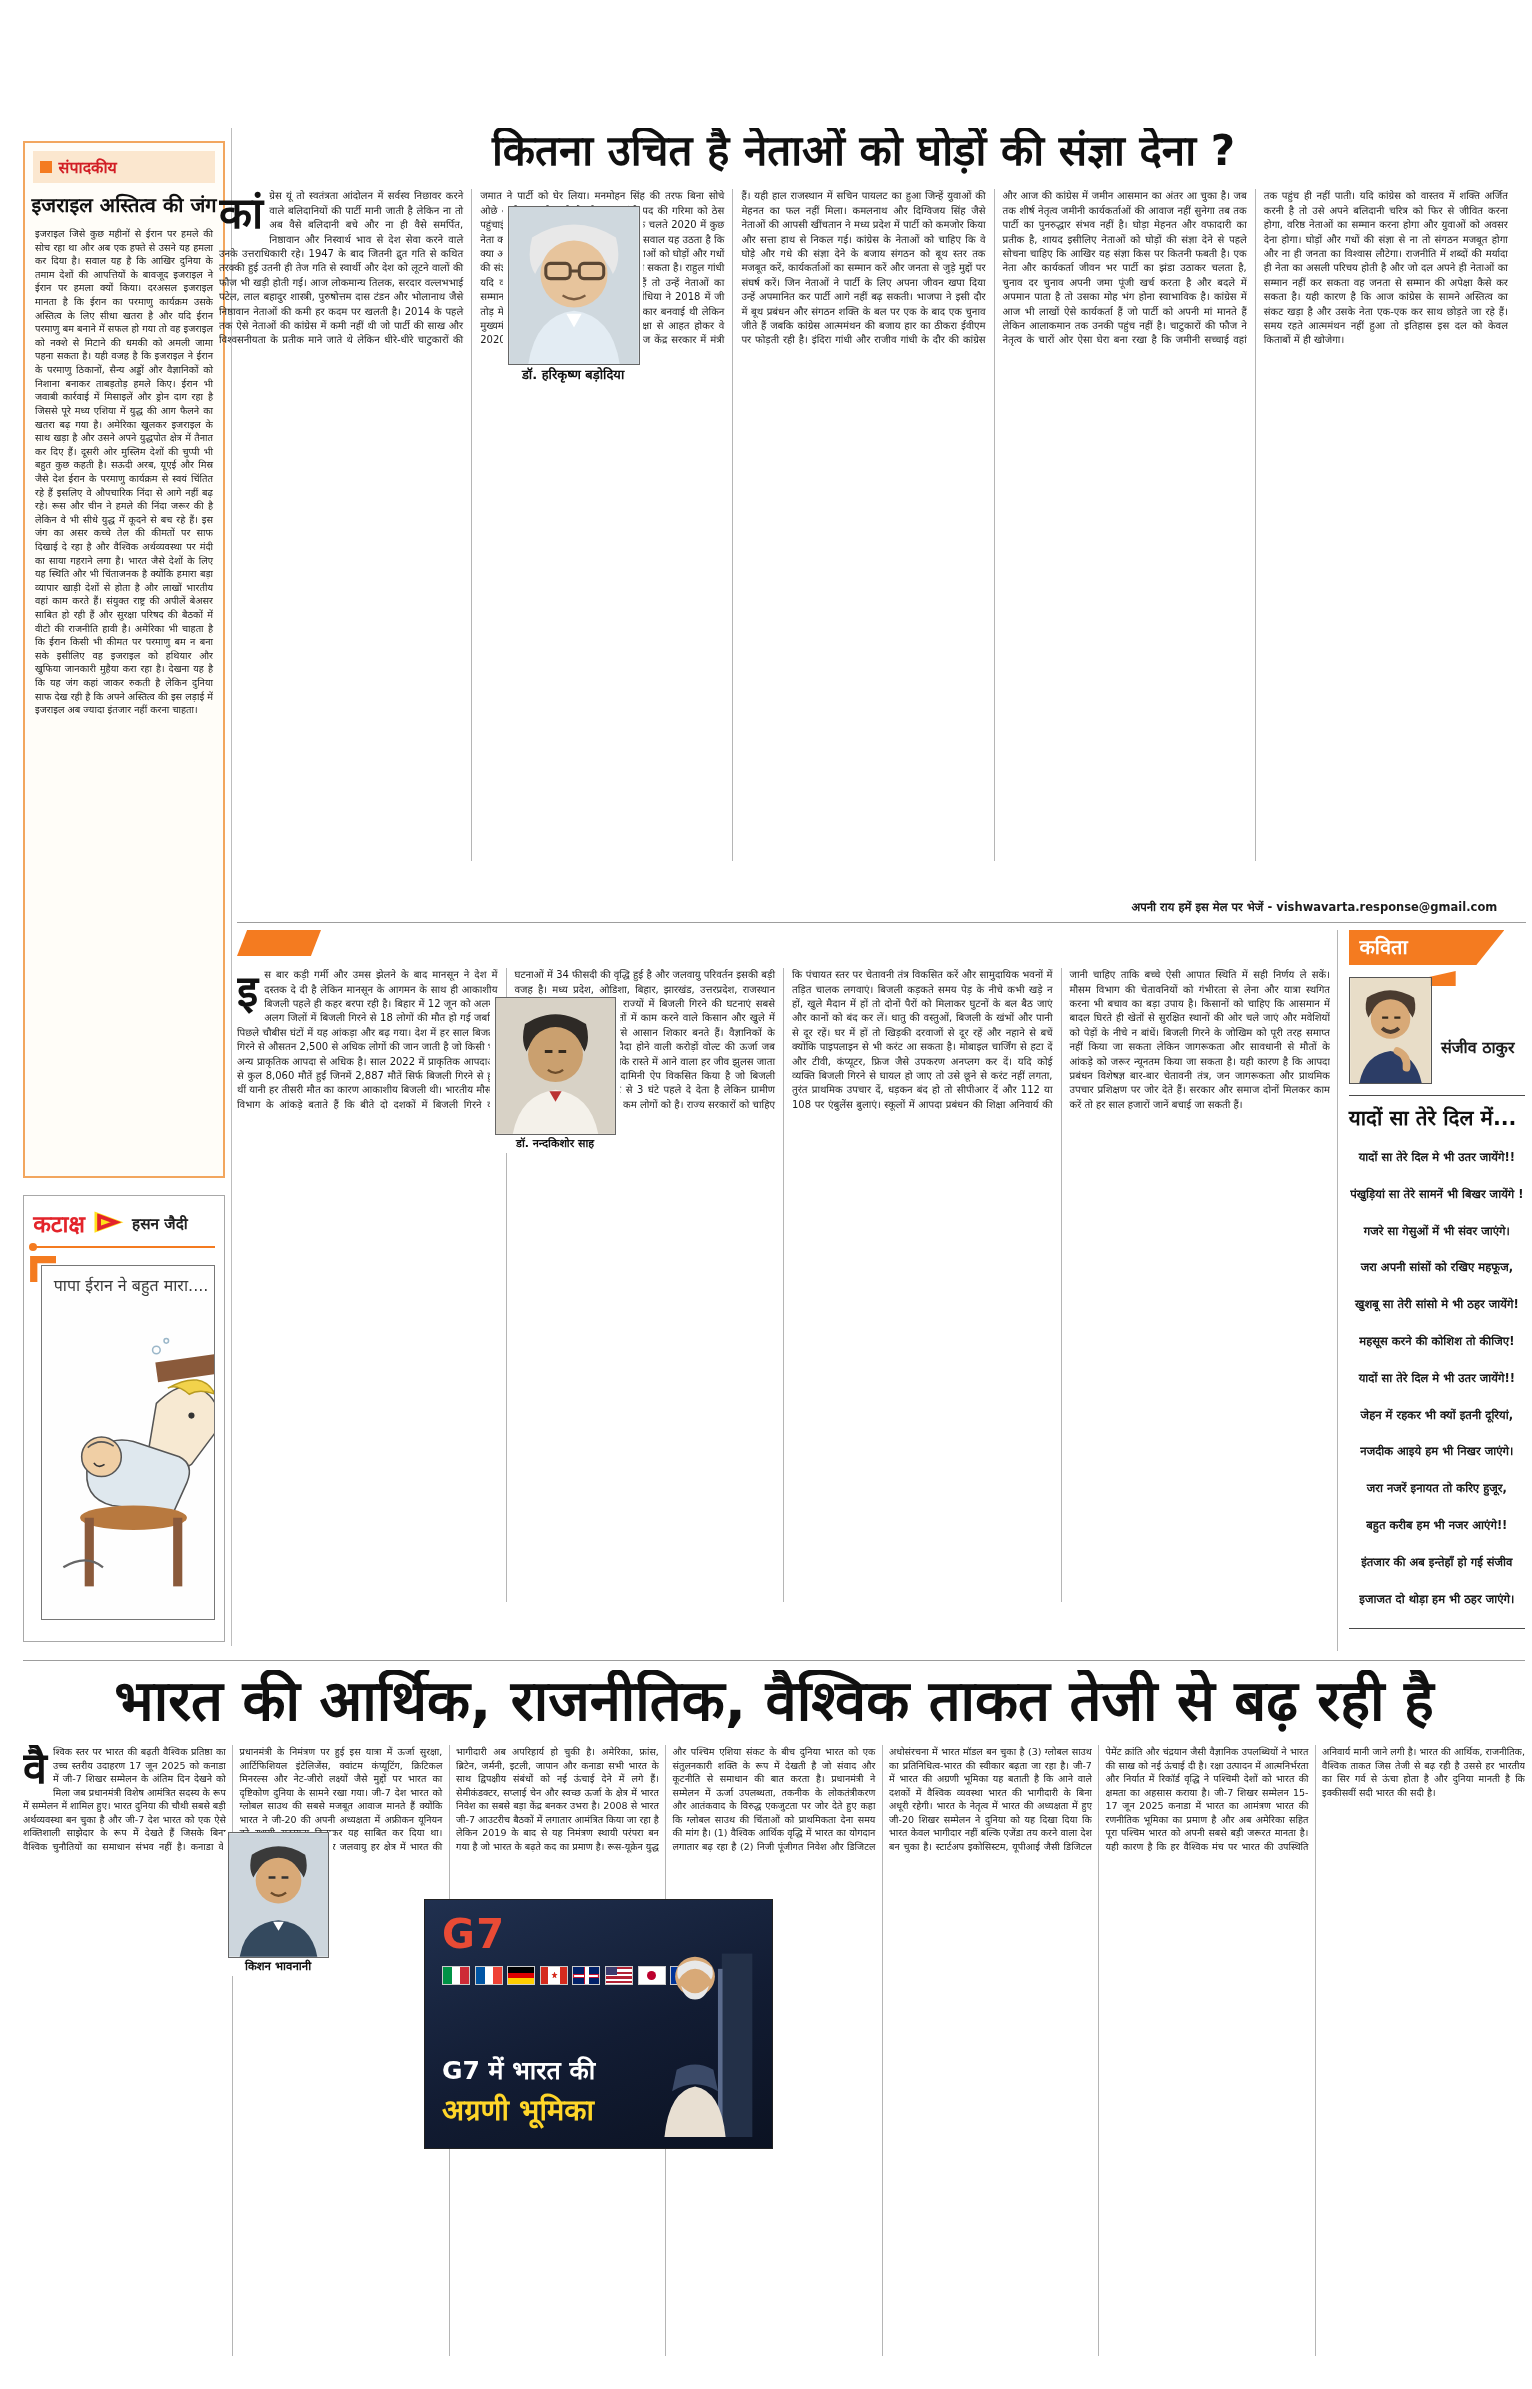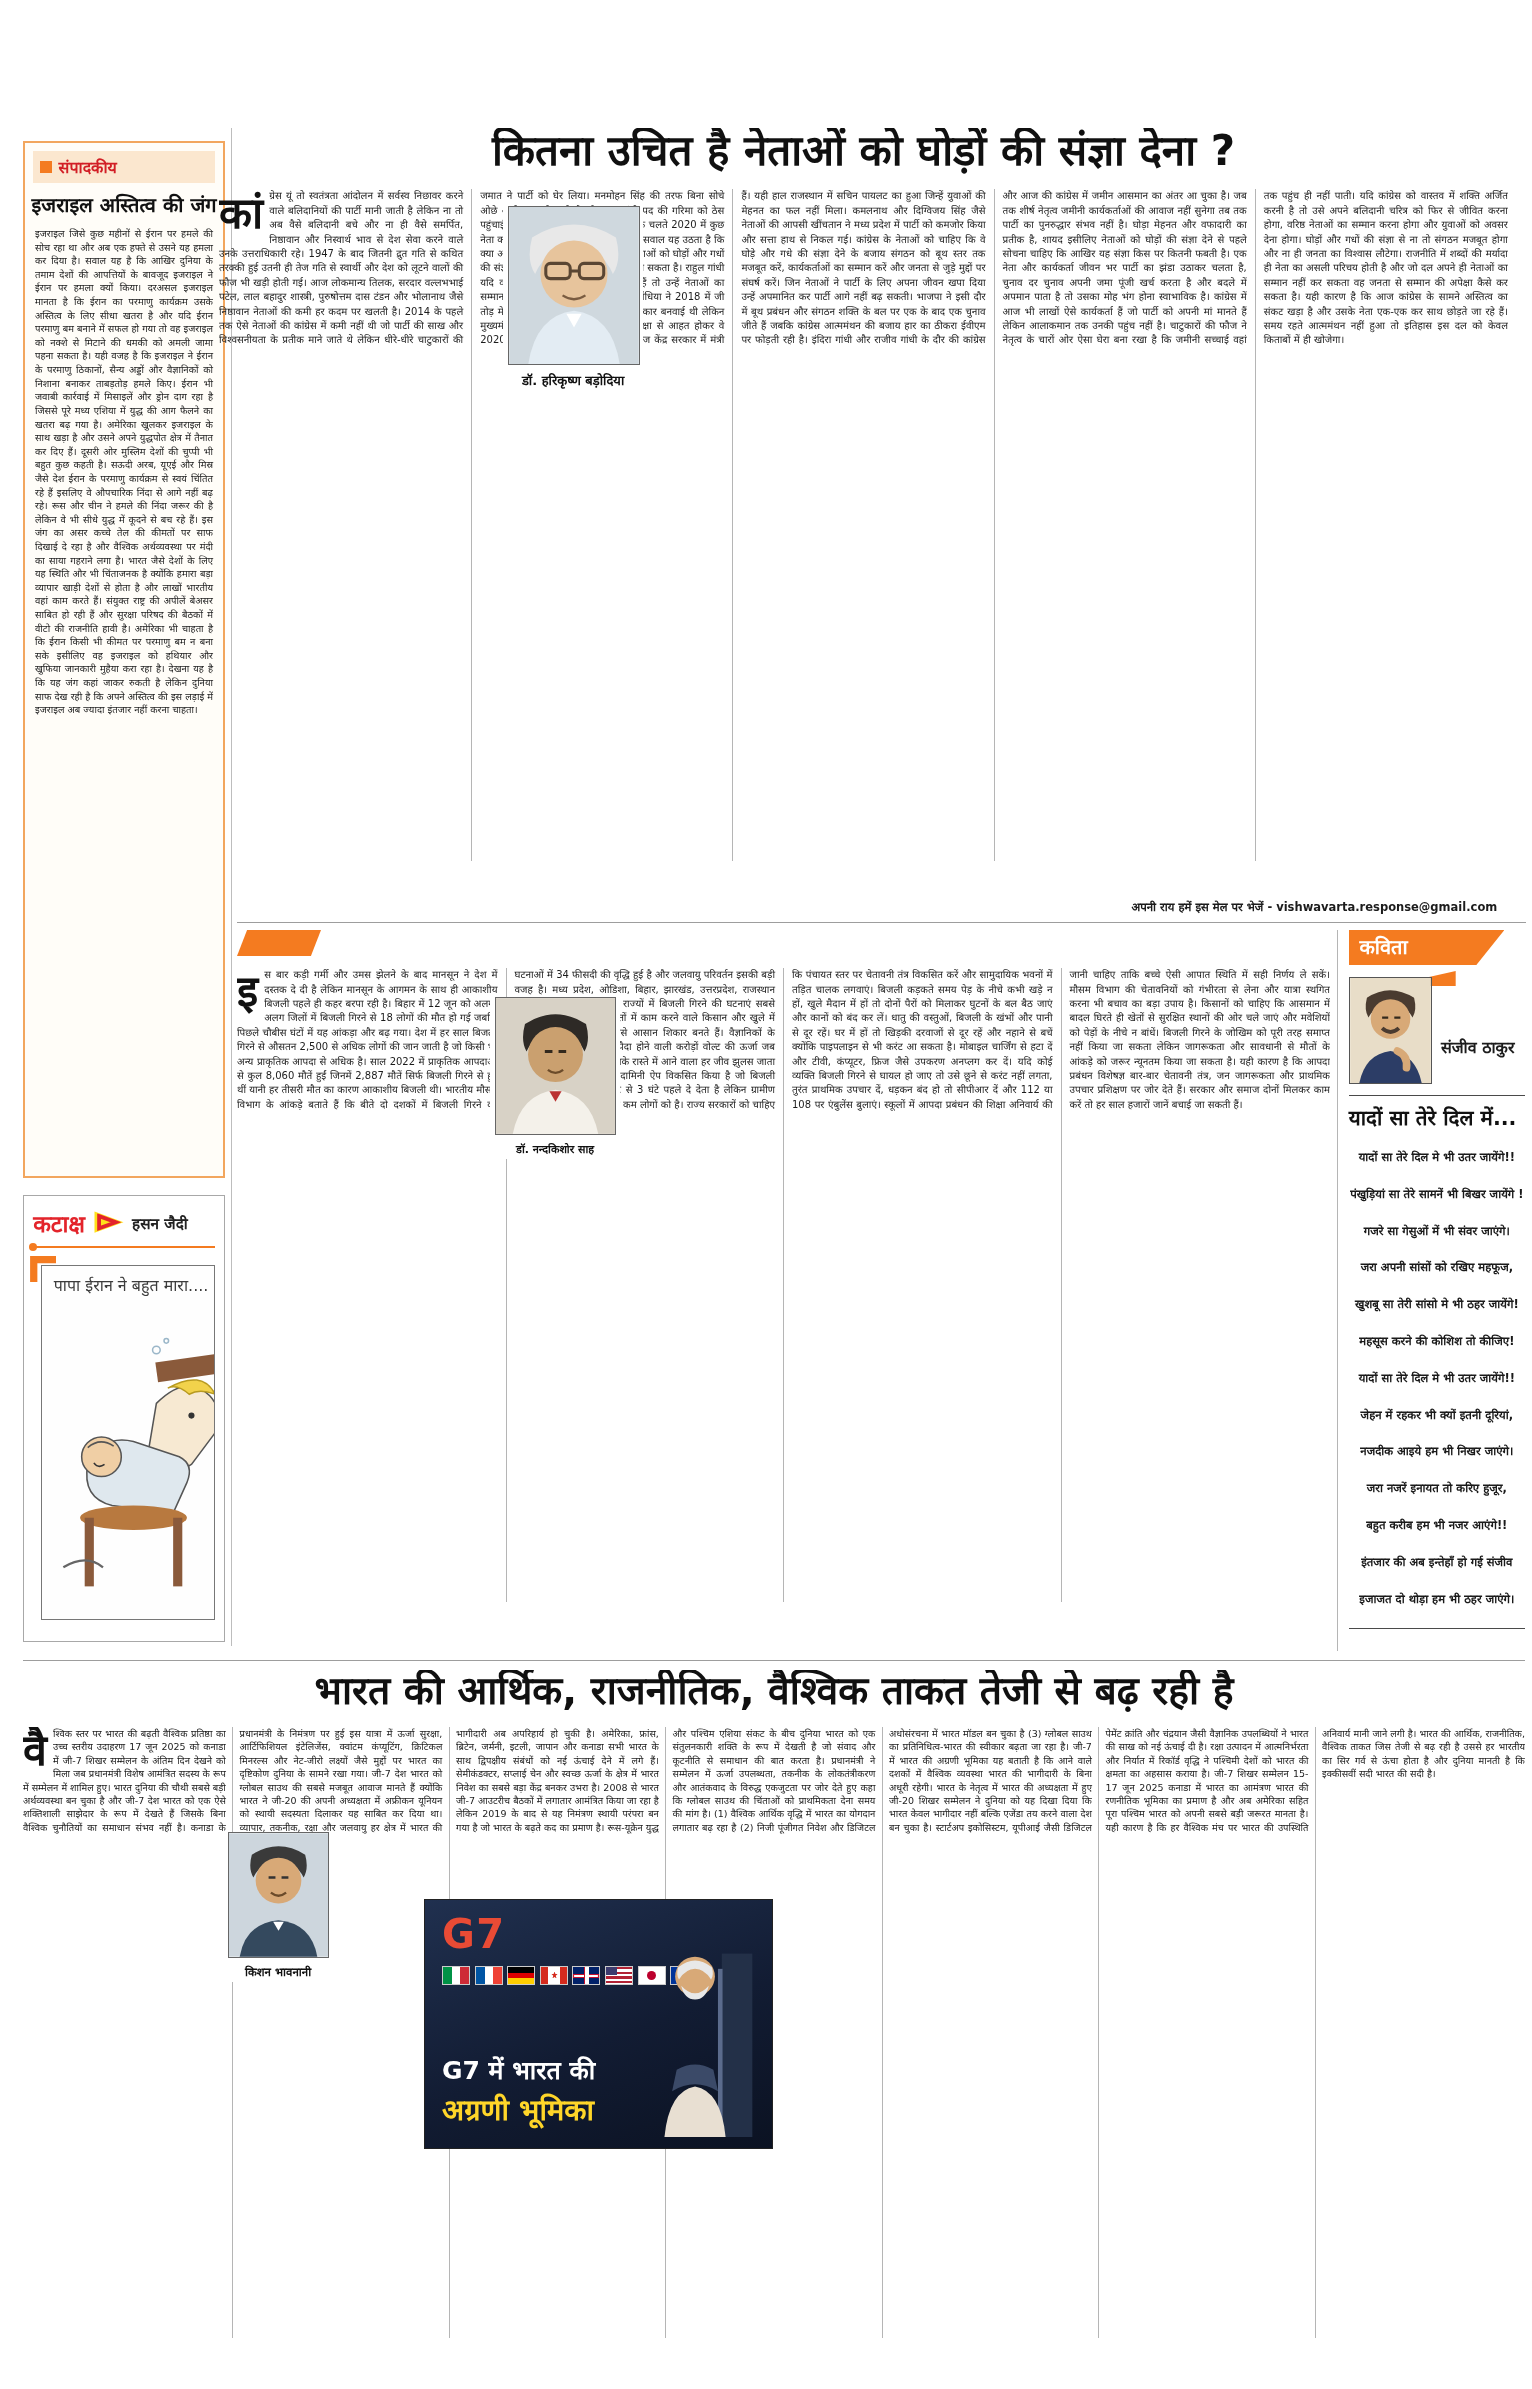--- a/index.html
+++ b/index.html
@@ -44,21 +44,21 @@
   .cartoon-frame{position:absolute;left:7.6px;top:4.6px;right:0;bottom:0;border:1.5px solid #777;background:#fefefe;overflow:hidden;}
   .cartoon-caption{position:absolute;left:12px;top:9.2px;font-size:16px;color:#3c3c3c;line-height:1.35;z-index:2;}
   
   .art1{position:absolute;left:219px;top:128px;width:1289px;height:791px;overflow:hidden;}
   .art1 .head{text-align:center;font-size:42px;font-weight:800;color:#101010;line-height:1.1;}
   .art1 .body{margin-top:15.3px;height:672px;column-count:5;column-gap:17px;column-rule:0.8px solid #b5b5b5;
               font-size:10px;line-height:1.44;text-align:justify;overflow:hidden;}
   .dropcap{float:left;font-size:43px;line-height:0.95;font-weight:800;padding:3.1px 6.1px 0 0;color:#111;}
   .photo-inset{position:absolute;background:#fff;text-align:center;z-index:3;padding:0 4.6px 3.1px;}
   .photo-inset .ph{border:0.8px solid #666;display:block;}
-  .photo-inset .cap{font-size:13px;font-weight:800;margin-top:6px;color:#111;}
+  .photo-inset .cap{font-size:13px;font-weight:800;margin-top:0;color:#111;}
   .art1 .feedback{position:absolute;right:10.7px;bottom:4.6px;font-size:11.5px;font-weight:700;background:#fff;padding-left:6.1px;}
   .hsep{position:absolute;background:#9d9d9d;height:0.8px;}
   
   .art2{position:absolute;left:237px;top:930px;width:1093px;height:721px;overflow:hidden;}
   .art2 .headrow{display:flex;align-items:center;gap:18.3px;}
   .art2 .head{font-size:34px;font-weight:800;color:#101010;line-height:1.1;}
   .head-accent{width:84px;height:26px;background:#f47b20;clip-path:polygon(12% 0,100% 0,88% 100%,0 100%);flex:0 0 auto;}
   .art2 .body{margin-top:12.2px;height:634px;column-count:4;column-gap:17px;column-rule:0.8px solid #b5b5b5;
               font-size:10px;line-height:1.44;text-align:justify;overflow:hidden;}
   
@@ -67,21 +67,21 @@
   .poem-banner{width:145px;height:35px;background:#f47b20;color:#fff;font-size:20px;font-weight:800;
                line-height:35px;padding-left:10.7px;clip-path:polygon(0 0,100% 0,82% 100%,0 100%);}
   .poem-authrow{display:flex;align-items:flex-end;gap:9.2px;margin-top:12.2px;position:relative;}
   .poem-flag{position:absolute;left:38px;top:-6.1px;width:69px;height:15.3px;background:#f47b20;clip-path:polygon(0 100%,100% 0,100% 100%);}
   .poem-author{font-size:16px;font-weight:800;margin-bottom:26px;}
   .poem-hr{border-top:1.5px solid #4a4a4a;margin:10.7px 0 7.6px;}
   .poem-title{font-size:20.6px;font-weight:800;color:#111;margin:4.6px 0 7.6px;}
   .poem-lines{white-space:pre-line;font-size:11.5px;font-weight:700;line-height:3.2;text-align:center;color:#1a1a1a;}
   
   .art3{position:absolute;left:23px;top:1670px;width:1502px;height:701px;overflow:hidden;}
-  .art3 .head{text-align:center;font-size:39px;font-weight:800;color:#101010;line-height:1.1;}
+  .art3 .head{text-align:center;font-size:56px;font-weight:800;color:#101010;line-height:1.1;}
   .art3 .body{margin-top:13.7px;height:611px;column-count:7;column-gap:13.7px;column-rule:0.8px solid #b5b5b5;
               font-size:9.5px;line-height:1.42;text-align:justify;overflow:hidden;}
   
   .g7{position:absolute;left:401px;top:229px;width:347px;height:248px;z-index:3;border:0.8px solid #222;
       background:linear-gradient(160deg,#20304f 0%,#121c33 55%,#0b1222 100%);overflow:hidden;color:#fff;}
   .g7-big{position:absolute;left:17px;top:10.7px;font-size:40px;font-weight:800;color:#fff;letter-spacing:1.5px;}
   .g7-big span{color:#e94b35;}
   .flags{position:absolute;left:17px;top:66px;display:flex;gap:4.6px;}
   .flag{width:26px;height:17px;border:0.8px solid #ccc;position:relative;overflow:hidden;flex:0 0 auto;background:#fff;}
   .f-it{background:linear-gradient(90deg,#009246 33%,#fff 33% 66%,#ce2b37 66%);}

